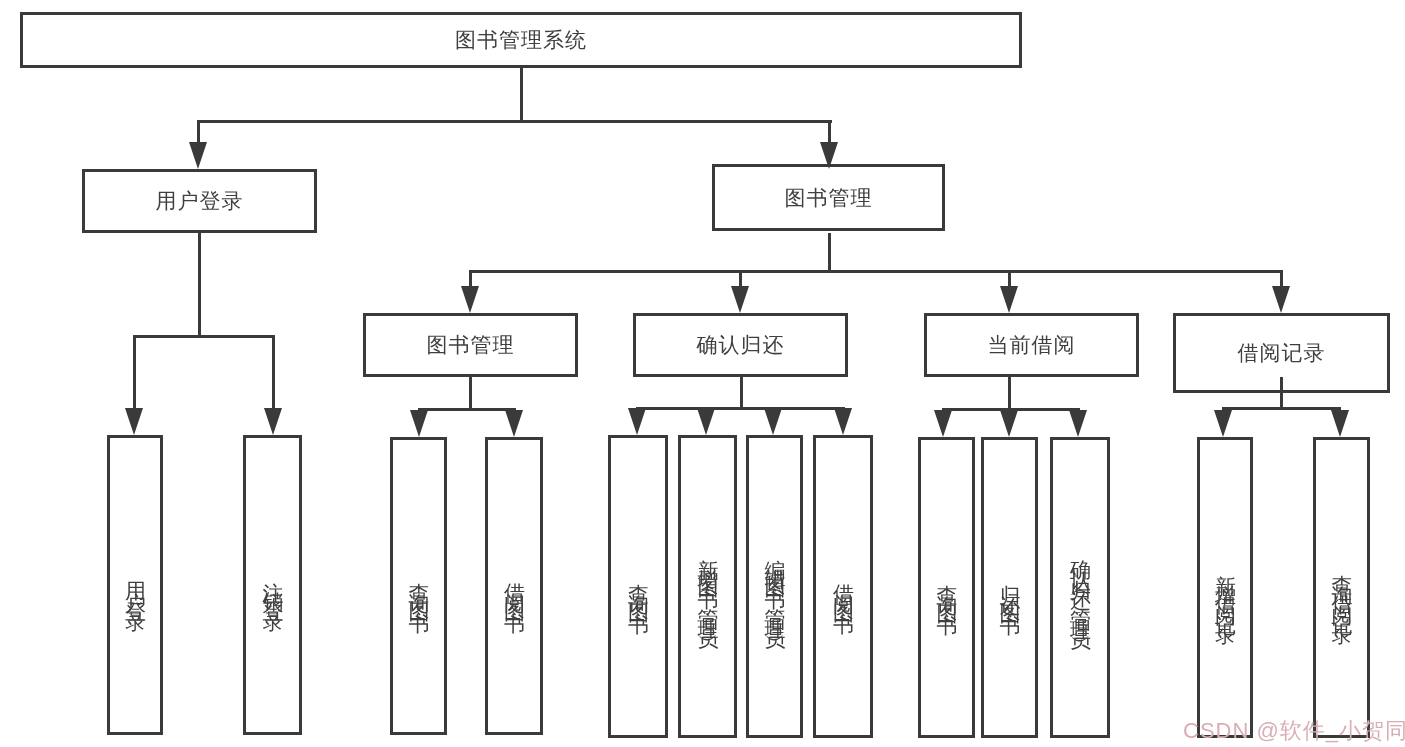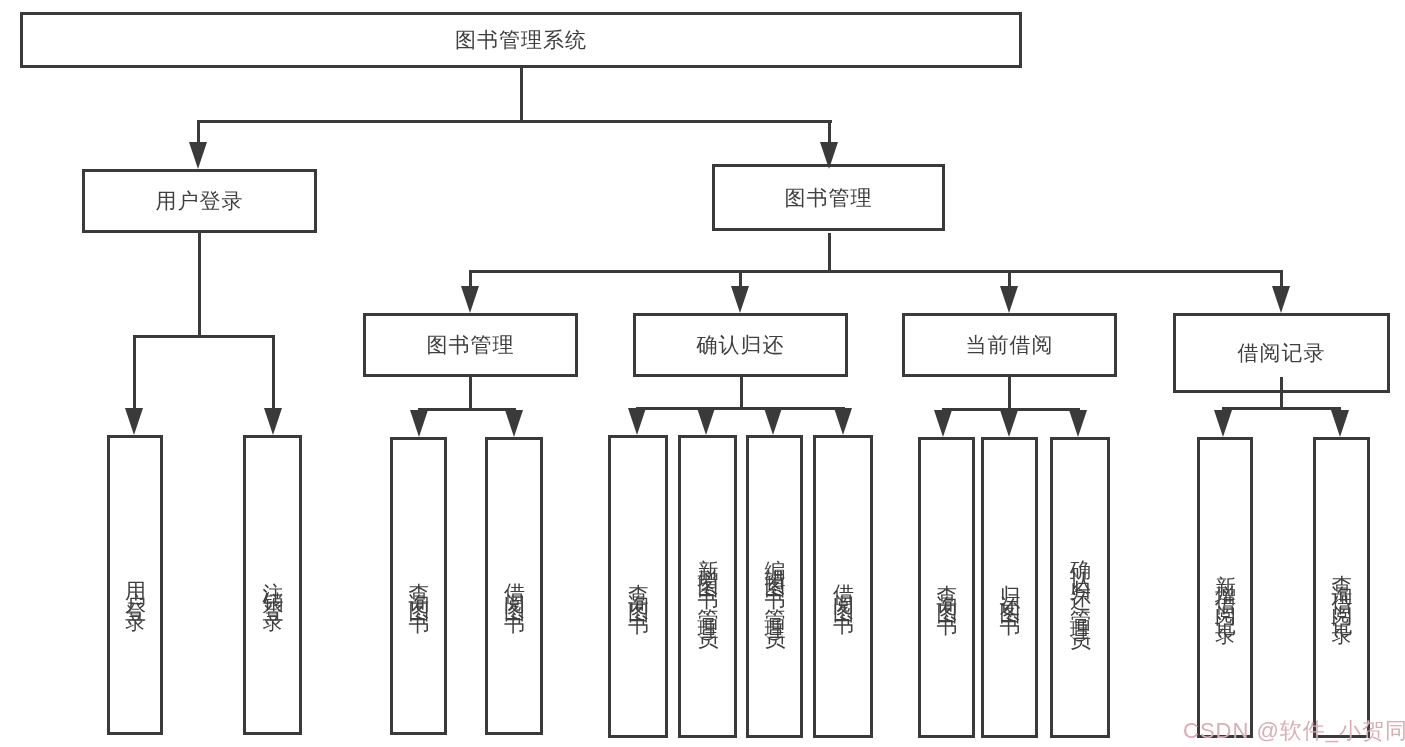--- a/index.html
+++ b/index.html
@@ -28,21 +28,21 @@
     position:absolute;left:1183px;top:716px;
     color:#d8aeb6;font-size:22px;letter-spacing:1px;white-space:nowrap;
   }
 
   
   #root            {left:20px;  top:12px;  width:1002px;height:56px;}
   #user-login-group{left:82px;  top:169px; width:235px; height:64px;}
   #book-mgmt       {left:712px; top:164px; width:233px; height:67px;}
   #new-book-rec    {left:363px; top:313px; width:215px; height:64px;}
   #book-borrow     {left:633px; top:313px; width:215px; height:64px;}
-  #current-borrow  {left:902px; top:313px; width:215px; height:64px;}
+  #current-borrow  {left:924px; top:313px; width:215px; height:64px;}
   #borrow-records  {left:1173px;top:313px; width:217px; height:80px;}
 
   #user-login {left:107px; top:435px;width:56px;height:300px;}
   #logout     {left:243px; top:435px;width:59px;height:300px;}
   #nbr-query  {left:390px; top:437px;width:57px;height:298px;}
   #nbr-borrow {left:485px; top:437px;width:58px;height:298px;}
   #bb-query   {left:608px; top:435px;width:60px;height:303px;}
   #bb-add     {left:678px; top:435px;width:59px;height:303px;}
   #bb-edit    {left:746px; top:435px;width:57px;height:303px;}
   #bb-borrow  {left:813px; top:435px;width:60px;height:303px;}

